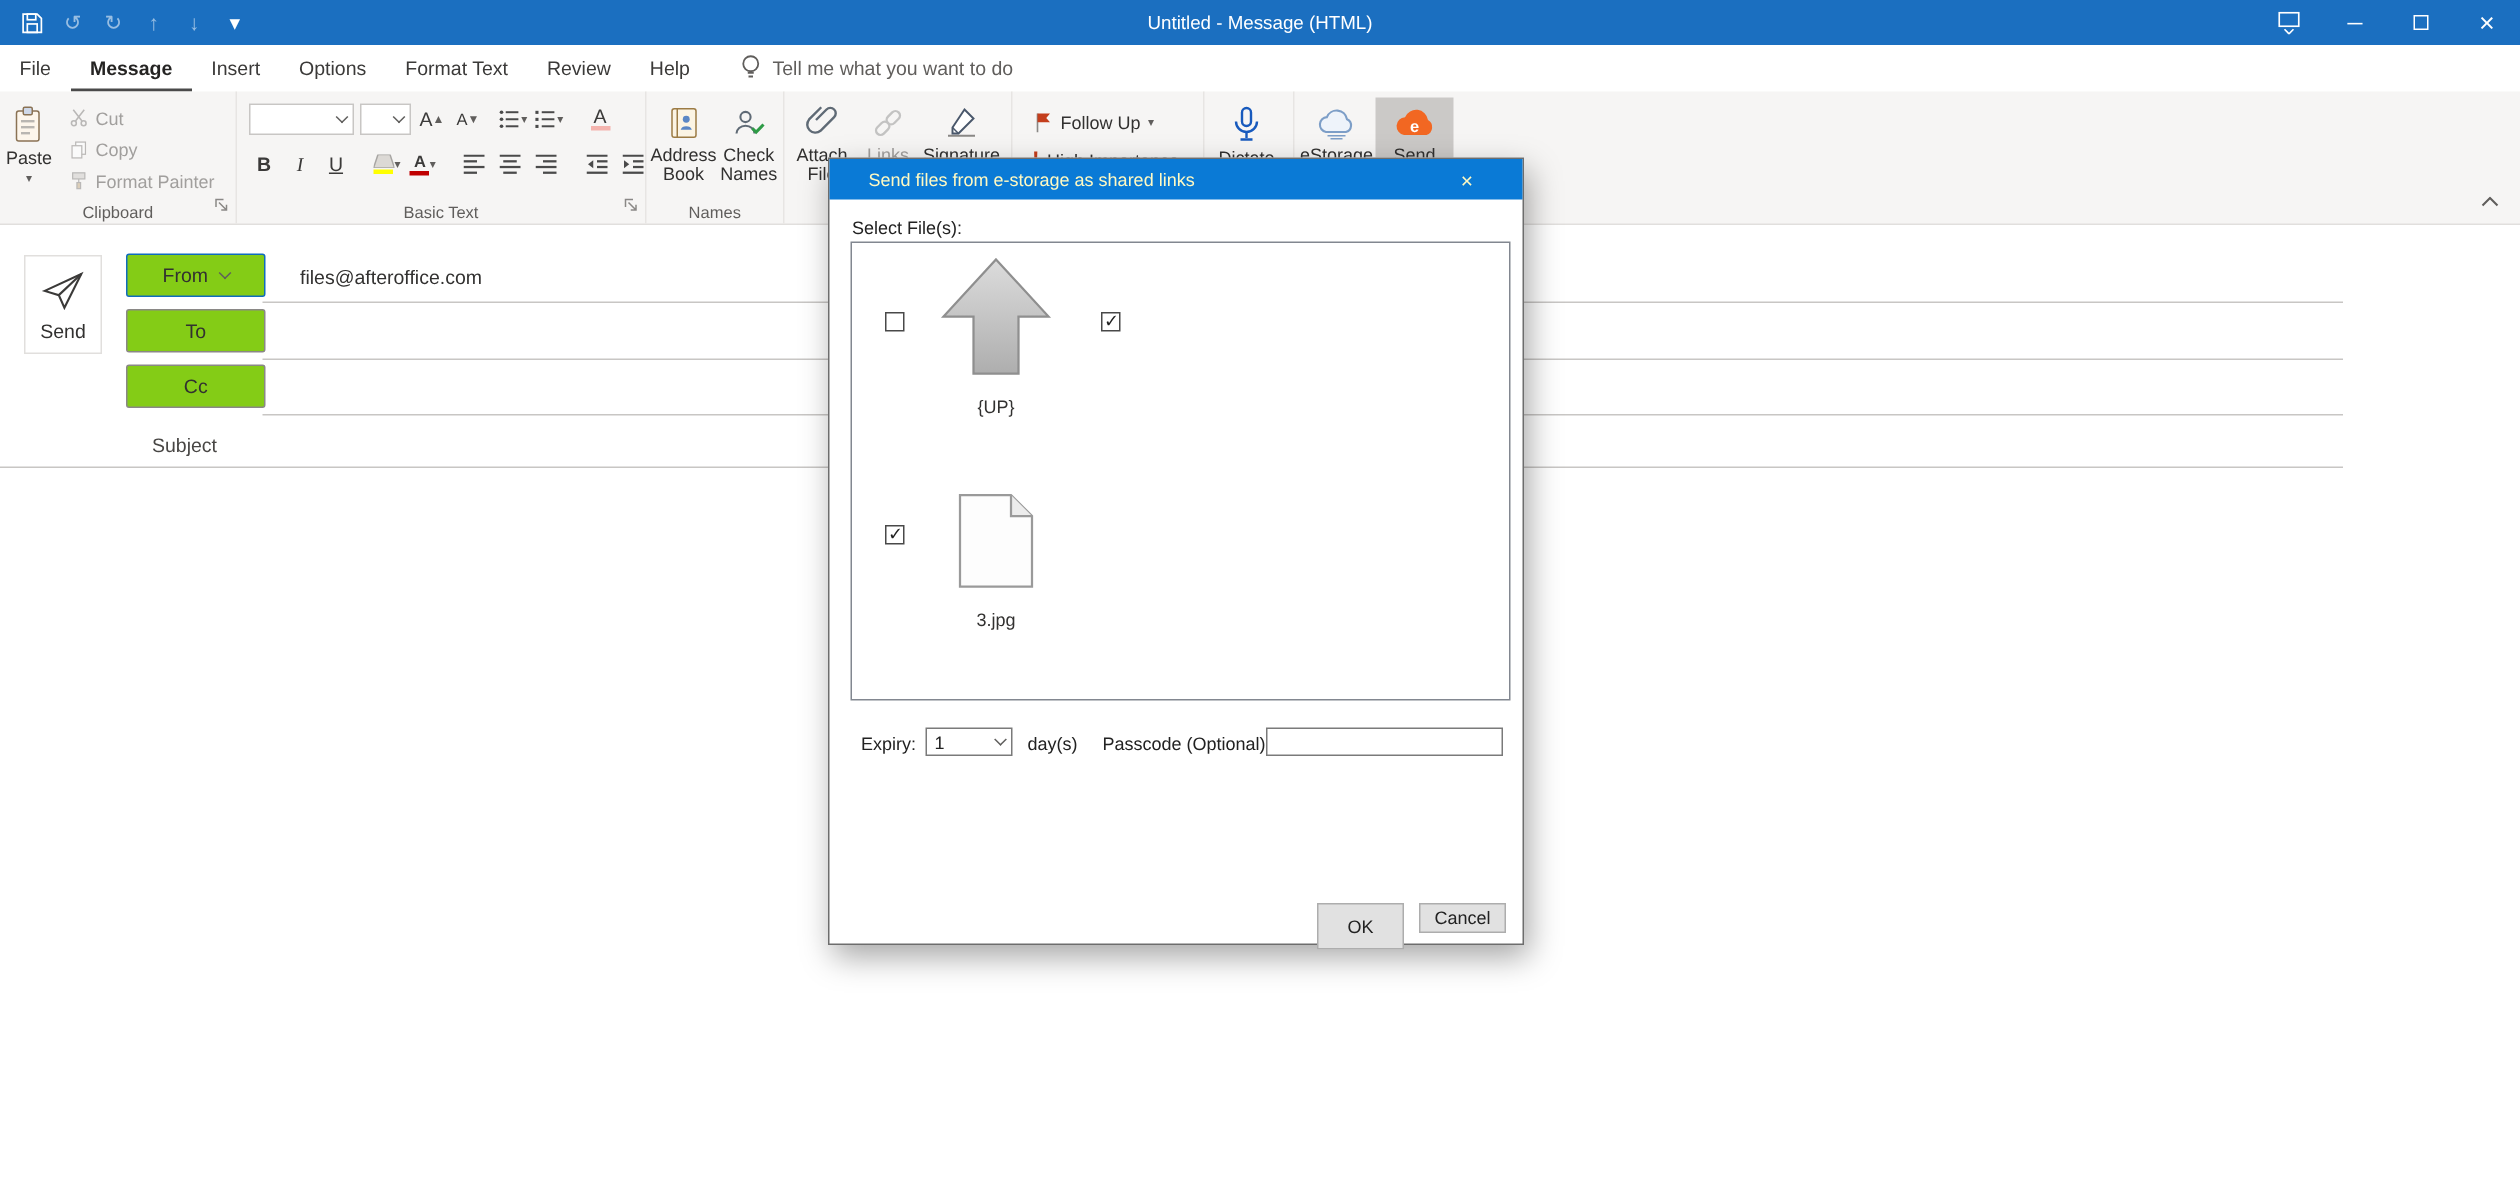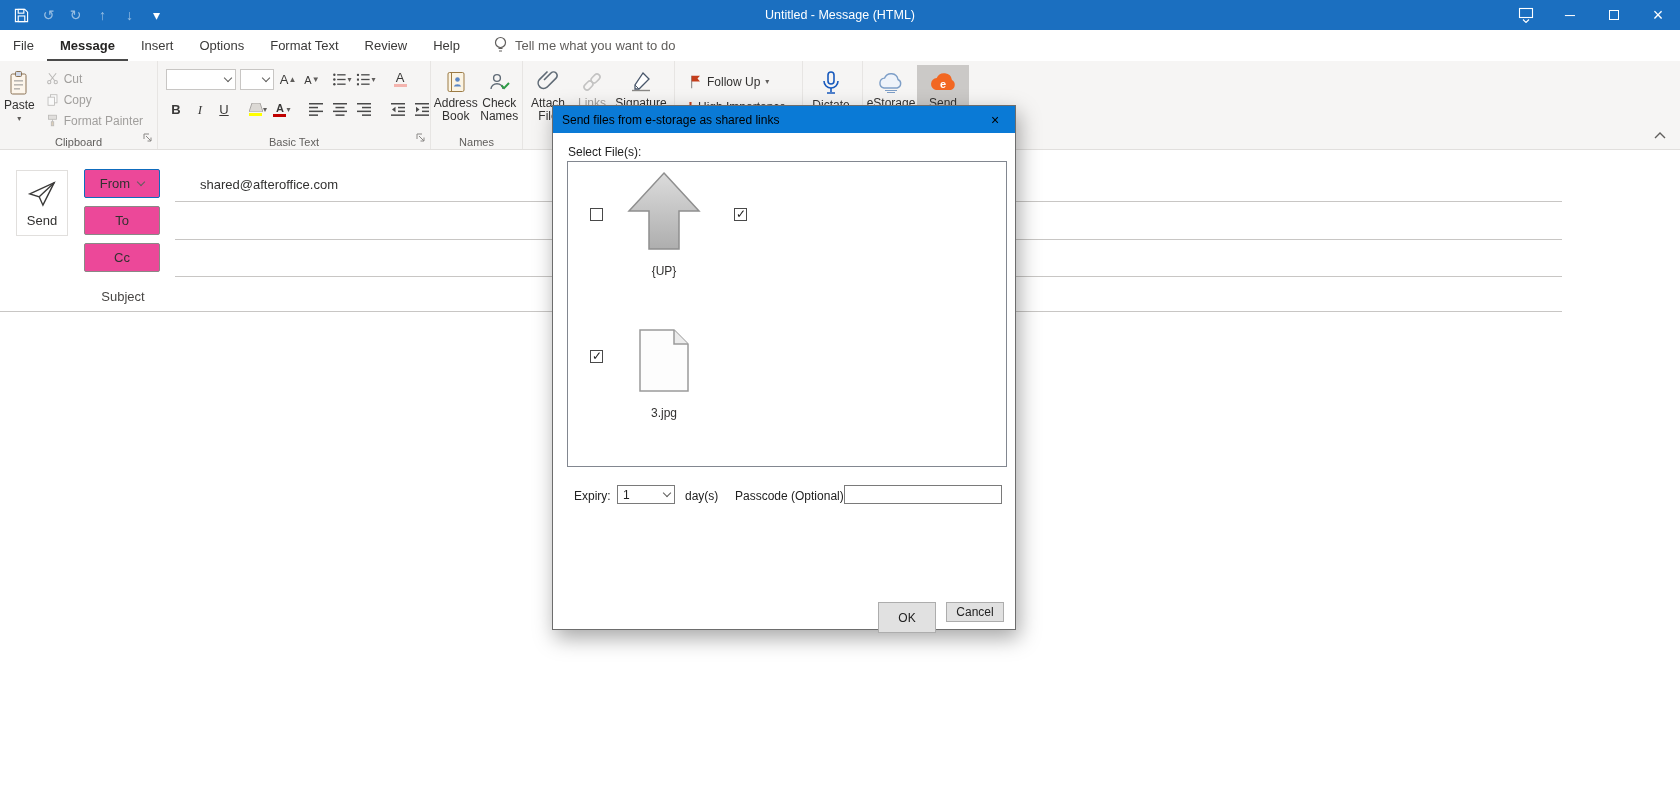--- a/index.html
+++ b/index.html
@@ -51,33 +51,33 @@
   .it { font-style:italic; font-family:"Liberation Serif",serif; }
   .ul { text-decoration:underline; }
   .colorbar { display:block; width:13px; height:3px; margin-top:1px; }
   .stack { display:flex; flex-direction:column; align-items:center; line-height:10px; }
   .collapse-chevron { position:absolute; right:14px; bottom:6px; }
 
   
   .compose-send { position:absolute; left:16px; top:170px; width:52px; height:66px; background:#fff;
     border:1px solid #e1dfdd; display:flex; flex-direction:column; align-items:center; justify-content:center;
     gap:5px; font-size:13px; color:#323130; }
-  .fieldbtn { position:absolute; left:84px; width:76px; height:29px; background:#ec4899;
+  .fieldbtn { position:absolute; left:84px; width:93px; height:29px; background:#84cc16;
     border:1px solid #8a8886; border-radius:2px; display:flex; align-items:center; justify-content:center;
     gap:8px; font-size:13px; color:#323130; }
   .fieldbtn.focus { border-color:var(--c-focus_blue,#0f6cbd); }
   .subject-label { position:absolute; left:84px; top:289px; width:78px; text-align:center; font-size:13px; color:#484644; }
   .from-value { position:absolute; left:200px; top:177px; font-size:13px; color:#323130; }
   .hline { position:absolute; height:1px; background:#c8c6c4; }
 
   
   .dialog { position:absolute; left:552px; top:105px; width:464px; height:525px; background:#fff;
     border:1px solid #6d6d6d; box-shadow:3px 8px 20px rgba(0,0,0,.35); z-index:50; display:flex; flex-direction:column; }
-  .dlg-title { height:27px; background:var(--c-dialog_titlebar,#0a7ad6); color:#000000; display:flex;
-    align-items:center; padding:0 9px; font-size:12px; flex:0 0 auto; }
+  .dlg-title { height:27px; background:var(--c-dialog_titlebar,#0a7ad6); color:#fef9c3; display:flex;
+    align-items:center; padding:0 26px; font-size:12px; flex:0 0 auto; }
   .dlg-close { margin-left:auto; width:22px; height:100%; display:flex; align-items:center; justify-content:center; font-size:14px; }
   .dlg-body { position:relative; flex:1; font-size:12px; color:#222; }
   .select-label { position:absolute; left:15px; top:12px; }
   .listbox { position:absolute; left:14px; top:28px; width:440px; height:306px; border:1px solid #828790;
     background:#fff; overflow:hidden; }
   .file-grid { display:flex; flex-wrap:wrap; padding:4px 0 0 12px; }
   .file-item { position:relative; width:144px; height:142px; }
   .cbwrap { position:absolute; left:10px; top:42px; width:13px; height:13px; }
   .cbwrap.ring::before { content:""; position:absolute; inset:-6px; border:3px solid var(--c-highlight,#f23a0e); border-radius:4px; }
   .cb { width:13px; height:13px; border:1px solid #494949; background:#fff; display:block; position:relative; }
@@ -460,21 +460,21 @@
           <path d="M13 20 L29 5"></path>
         </g>
       </svg>
     <span>Send</span>
   </div>
 
   <div class="fieldbtn focus" style="top:169px">
     <span>From</span>
     <span class="chev"></span>
   </div>
-  <span class="from-value">shared@afteroffice.com</span>
+  <span class="from-value">files@afteroffice.com</span>
 
   <div class="fieldbtn" style="top:206px">
     <span>To</span>
   </div>
   <div class="fieldbtn" style="top:243px">
     <span>Cc</span>
   </div>
   <div class="subject-label">Subject</div>
 
   <div class="hline" style="left:175px; right:118px; top:201px"></div>

